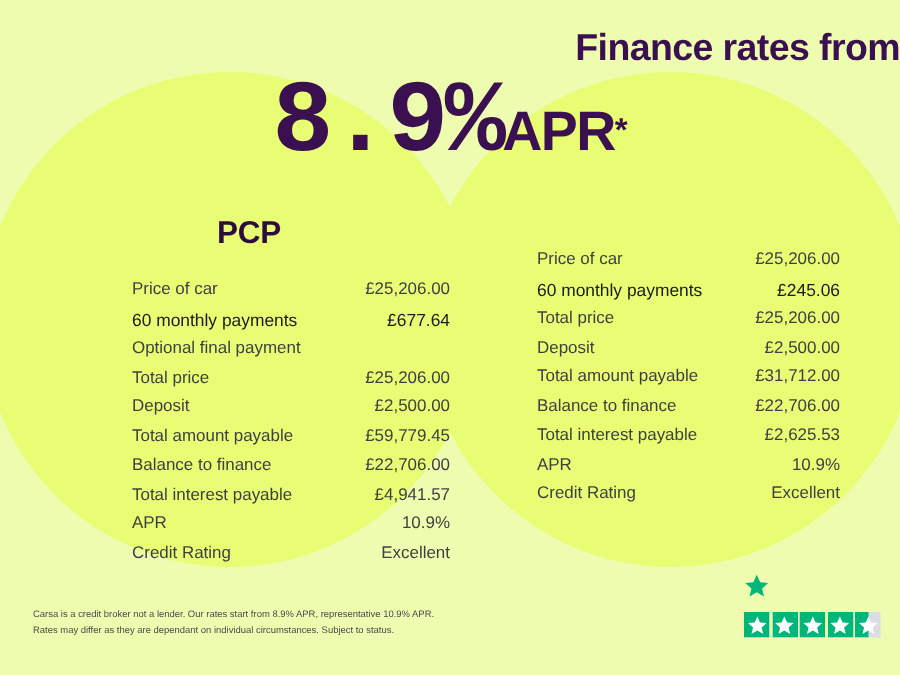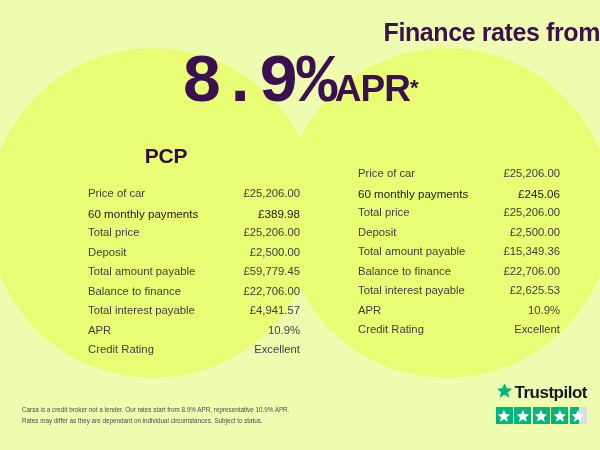--- a/index.html
+++ b/index.html
@@ -184,21 +184,25 @@
 
   <div class="panel panel-pcp">
     <div class="panel-title">PCP</div>
     <div class="rows">
         <div class="row">
           <span class="label">Price of car</span>
           <span class="value">£25,206.00</span>
         </div>
         <div class="row emphasis">
           <span class="label">60 monthly payments</span>
-          <span class="value">£389.98</span>
+          <span class="value">£677.64</span>
+        </div>
+        <div class="row">
+          <span class="label">Optional final payment</span>
+          <span class="value"></span>
         </div>
         <div class="row">
           <span class="label">Total price</span>
           <span class="value">£25,206.00</span>
         </div>
         <div class="row">
           <span class="label">Deposit</span>
           <span class="value">£2,500.00</span>
         </div>
         <div class="row">
@@ -237,21 +241,21 @@
         <div class="row">
           <span class="label">Total price</span>
           <span class="value">£25,206.00</span>
         </div>
         <div class="row">
           <span class="label">Deposit</span>
           <span class="value">£2,500.00</span>
         </div>
         <div class="row">
           <span class="label">Total amount payable</span>
-          <span class="value">£15,349.36</span>
+          <span class="value">£31,712.00</span>
         </div>
         <div class="row">
           <span class="label">Balance to finance</span>
           <span class="value">£22,706.00</span>
         </div>
         <div class="row">
           <span class="label">Total interest payable</span>
           <span class="value">£2,625.53</span>
         </div>
         <div class="row">
@@ -270,21 +274,20 @@
     <div>Rates may differ as they are dependant on individual circumstances. Subject to status.</div>
   </div>
 
   <div class="trustpilot">
     <div class="tp-head">
       <span>
         <svg width="17" height="17" viewBox="0 0 24 24" aria-hidden="true">
           <polygon fill="#00b67a" points="12,1.6 15.2,8.7 22.8,9.4 17,14.5 18.8,22 12,18 5.2,22 7,14.5 1.2,9.4 8.8,8.7"></polygon>
         </svg>
       </span>
-      <span class="tp-name">Trustpilot</span>
     </div>
     <div class="tp-stars">
         <span class="tp-star">
           <span class="fill" style="width: 100%; background: rgb(0, 182, 122);"></span>
           <svg viewBox="0 0 24 24" aria-hidden="true">
             <polygon fill="#ffffff" points="12,1.6 15.2,8.7 22.8,9.4 17,14.5 18.8,22 12,18 5.2,22 7,14.5 1.2,9.4 8.8,8.7"></polygon>
           </svg>
         </span>
         <span class="tp-star">
           <span class="fill" style="width: 100%; background: rgb(0, 182, 122);"></span>

